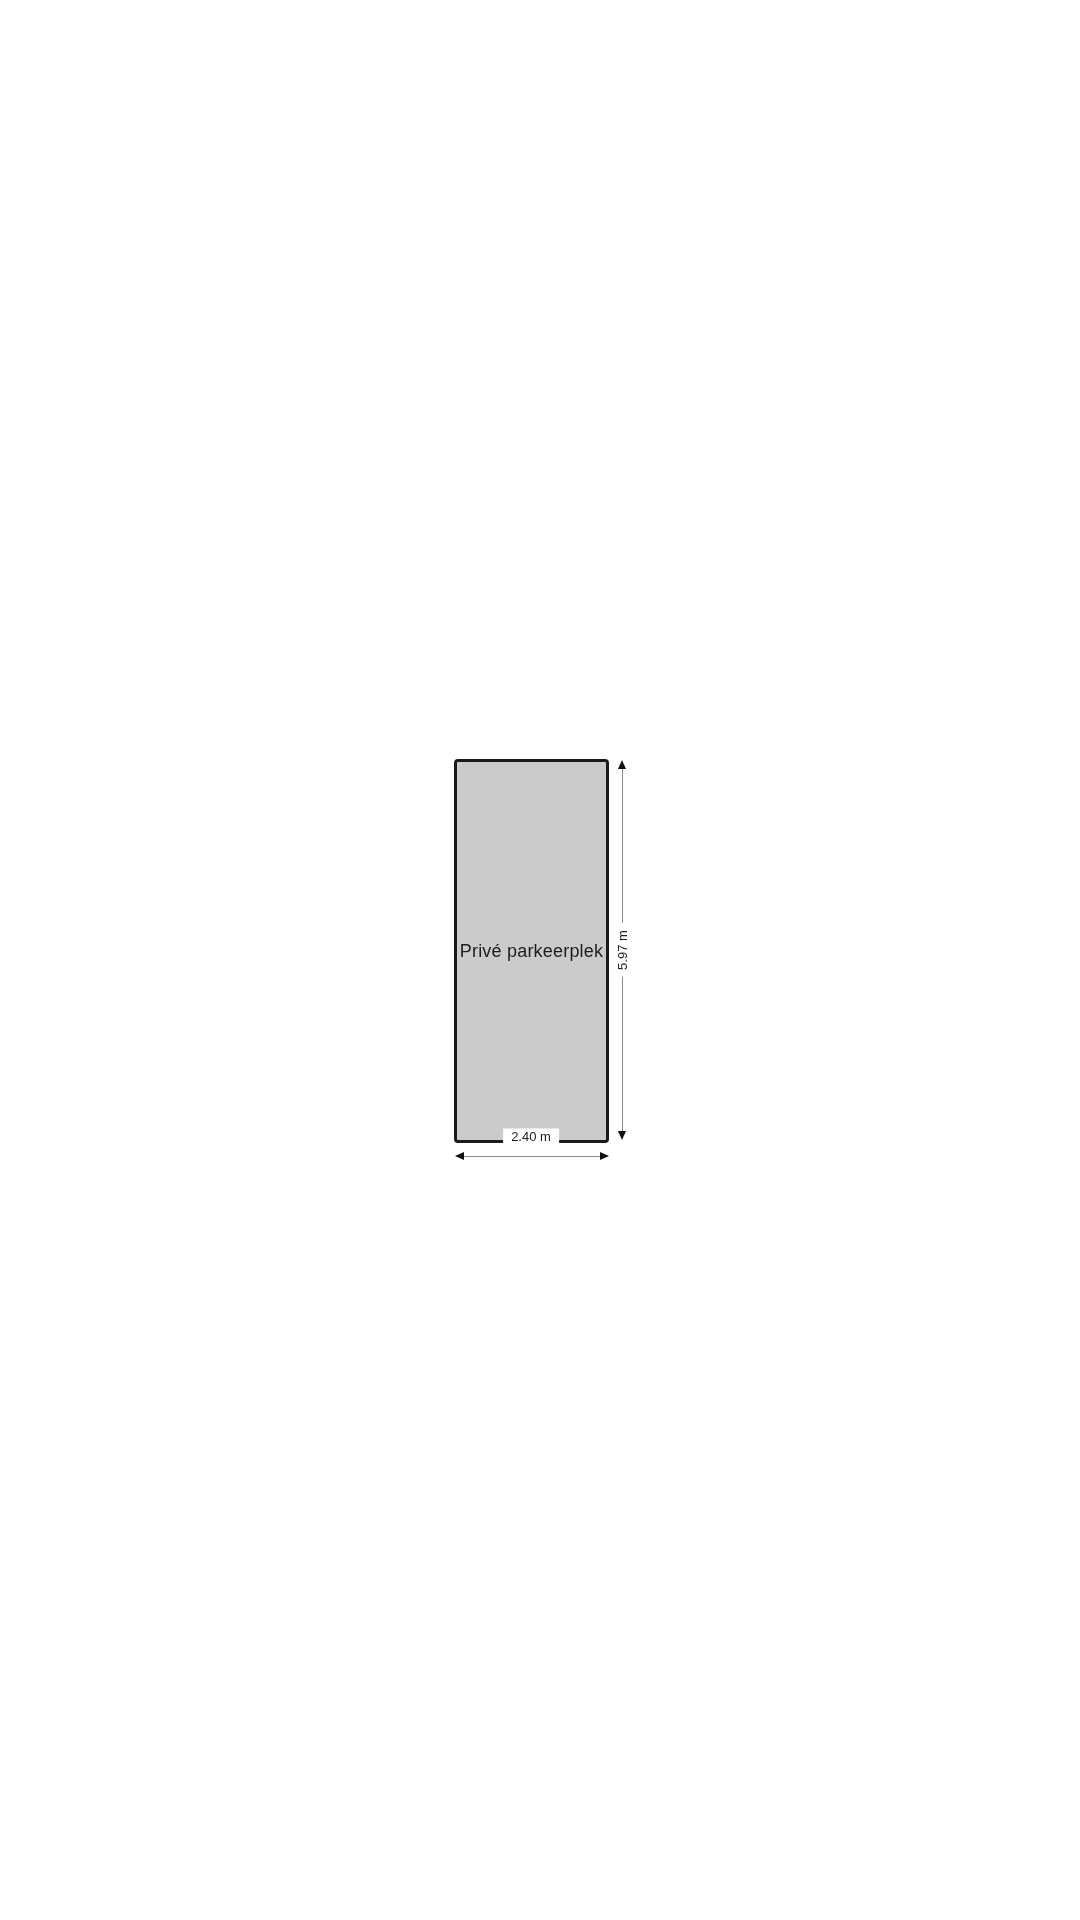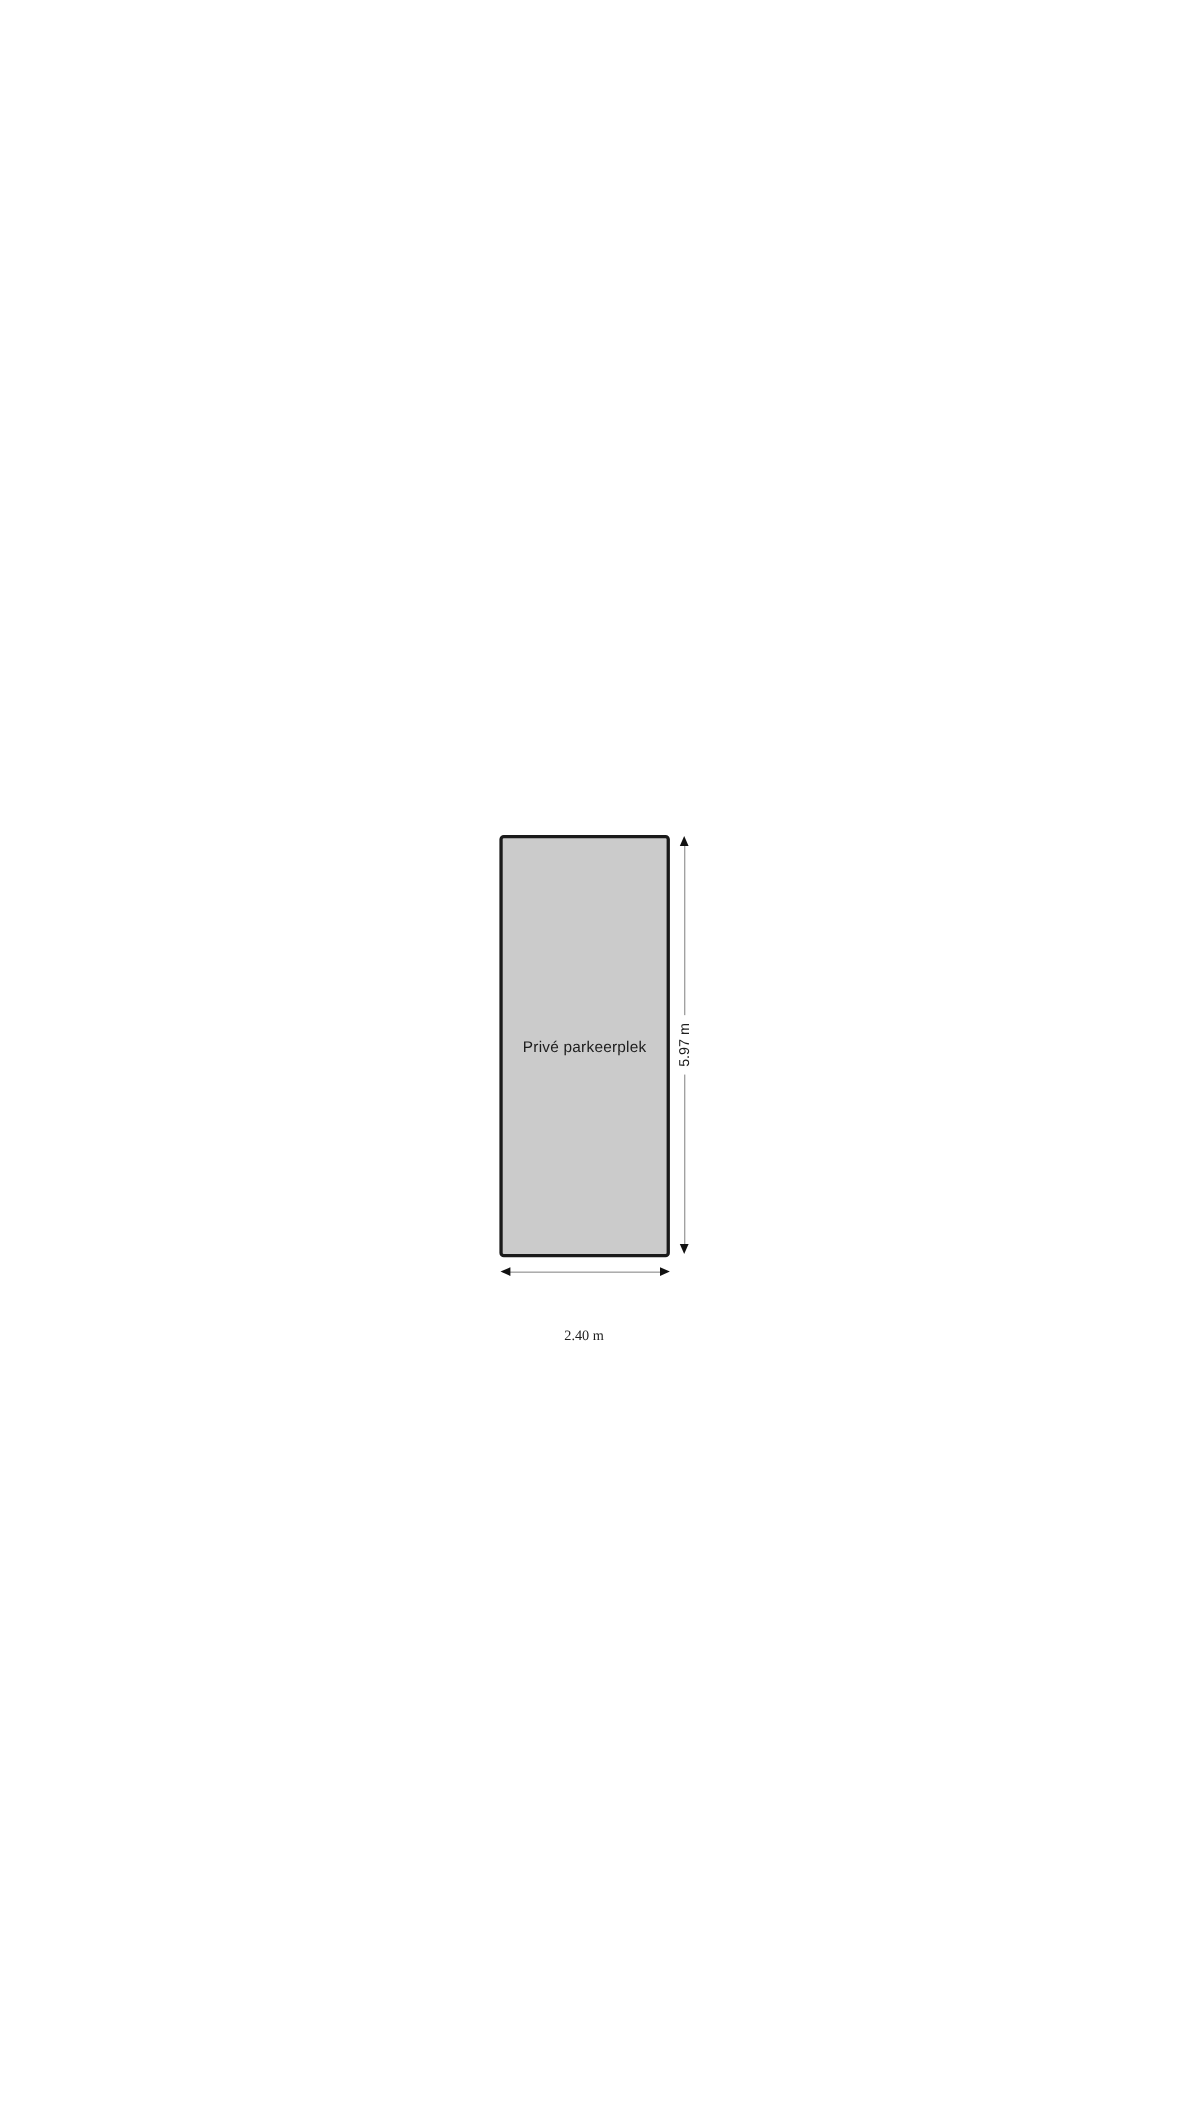--- a/index.html
+++ b/index.html
@@ -28,21 +28,21 @@
     width: 149px;
     height: 378px;
     background: #cbcbcb;
     border: 3px solid #1a1a1a;
     border-radius: 4px;
     display: flex;
     align-items: center;
     justify-content: center;
   }
   .parking-label {
-    font-size: 14px;
+    font-size: 18px;
     color: #1d1d1d;
     white-space: nowrap;
     letter-spacing: 0.2px;
   }
   
   .dim-line-v {
     position: absolute;
     left: 622px;
     top: 766px;
     width: 1px;
@@ -101,24 +101,23 @@
     z-index: 2;
   }
   .dim-label-v {
     left: 622px;
     top: 950px;
     padding: 0 7px;
     transform: translate(-50%, -50%) rotate(-90deg);
   }
   .dim-label-h {
     left: 531px;
-    top: 1214px;
+    top: 1136px;
     padding: 0 8px;
     transform: translate(-50%, -50%);
-    font-family: Liberation Serif, serif;
   }
 </style>
 </head>
 <body>
 
 <div class="canvas">
 
   <div class="parking-rect">
     <span class="parking-label">Privé parkeerplek</span>
   </div>

